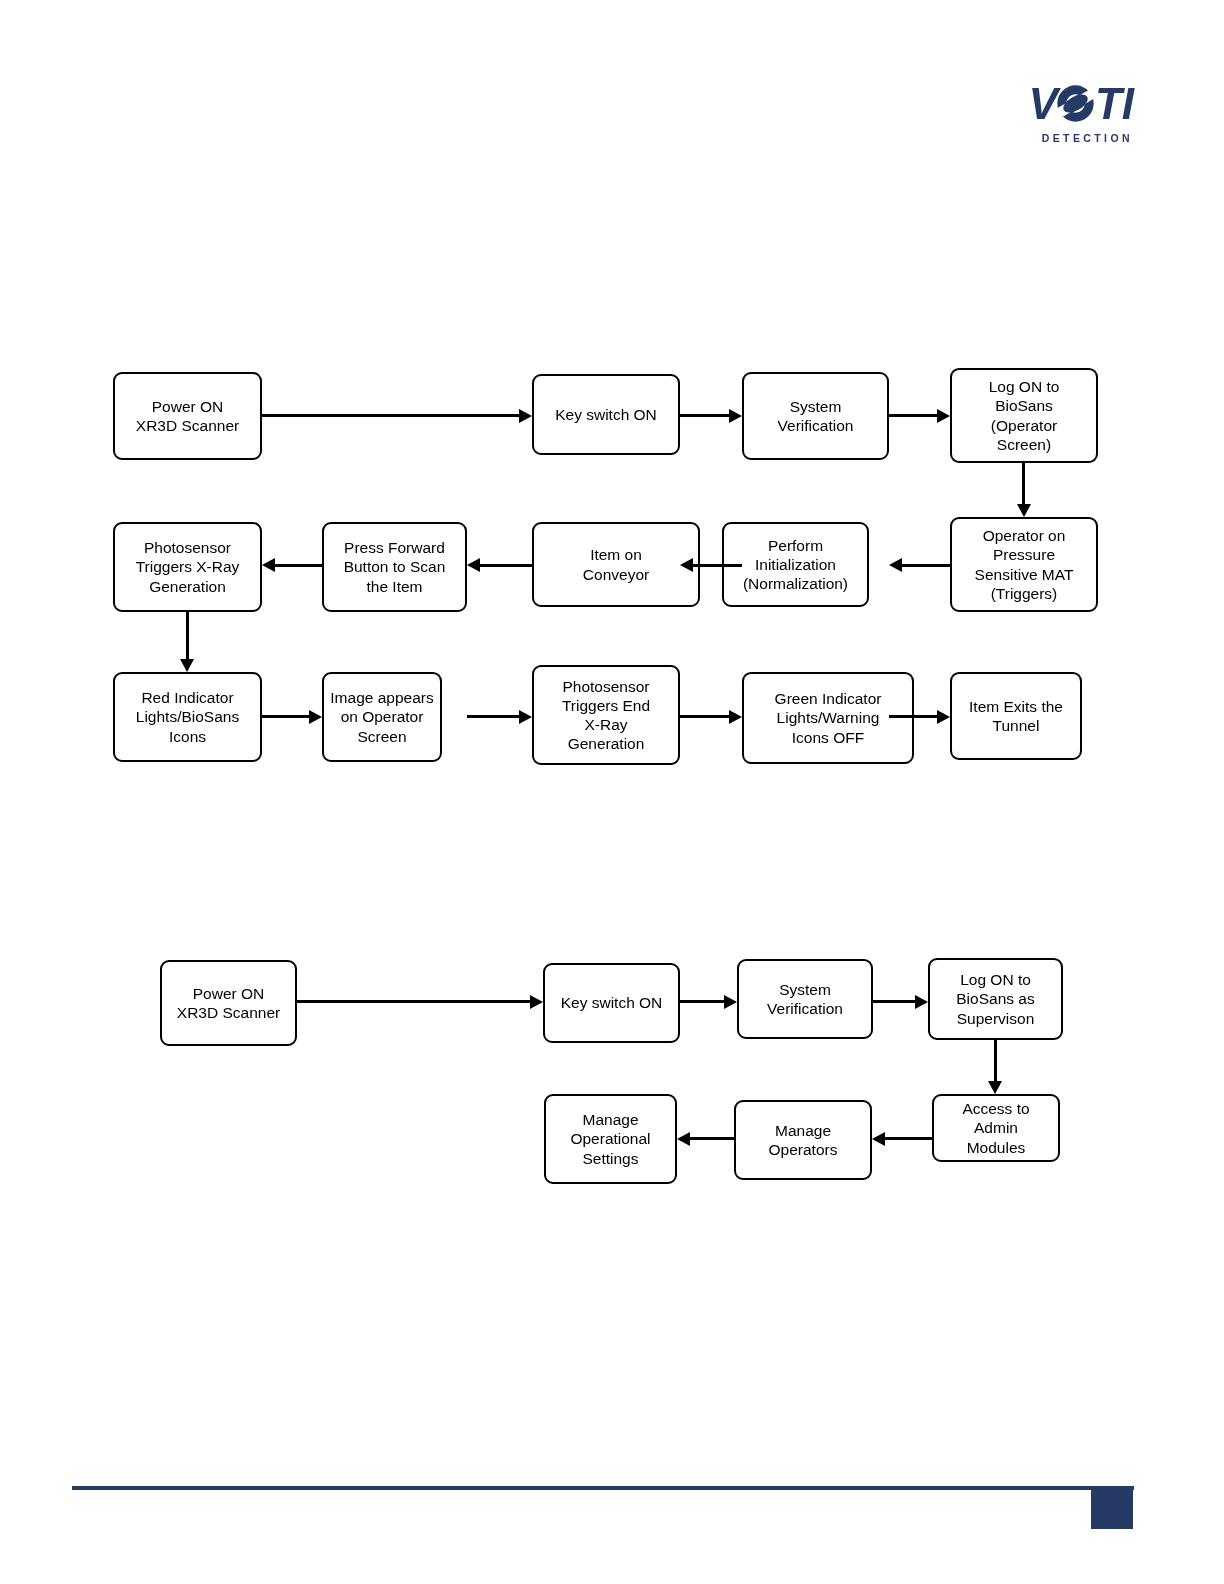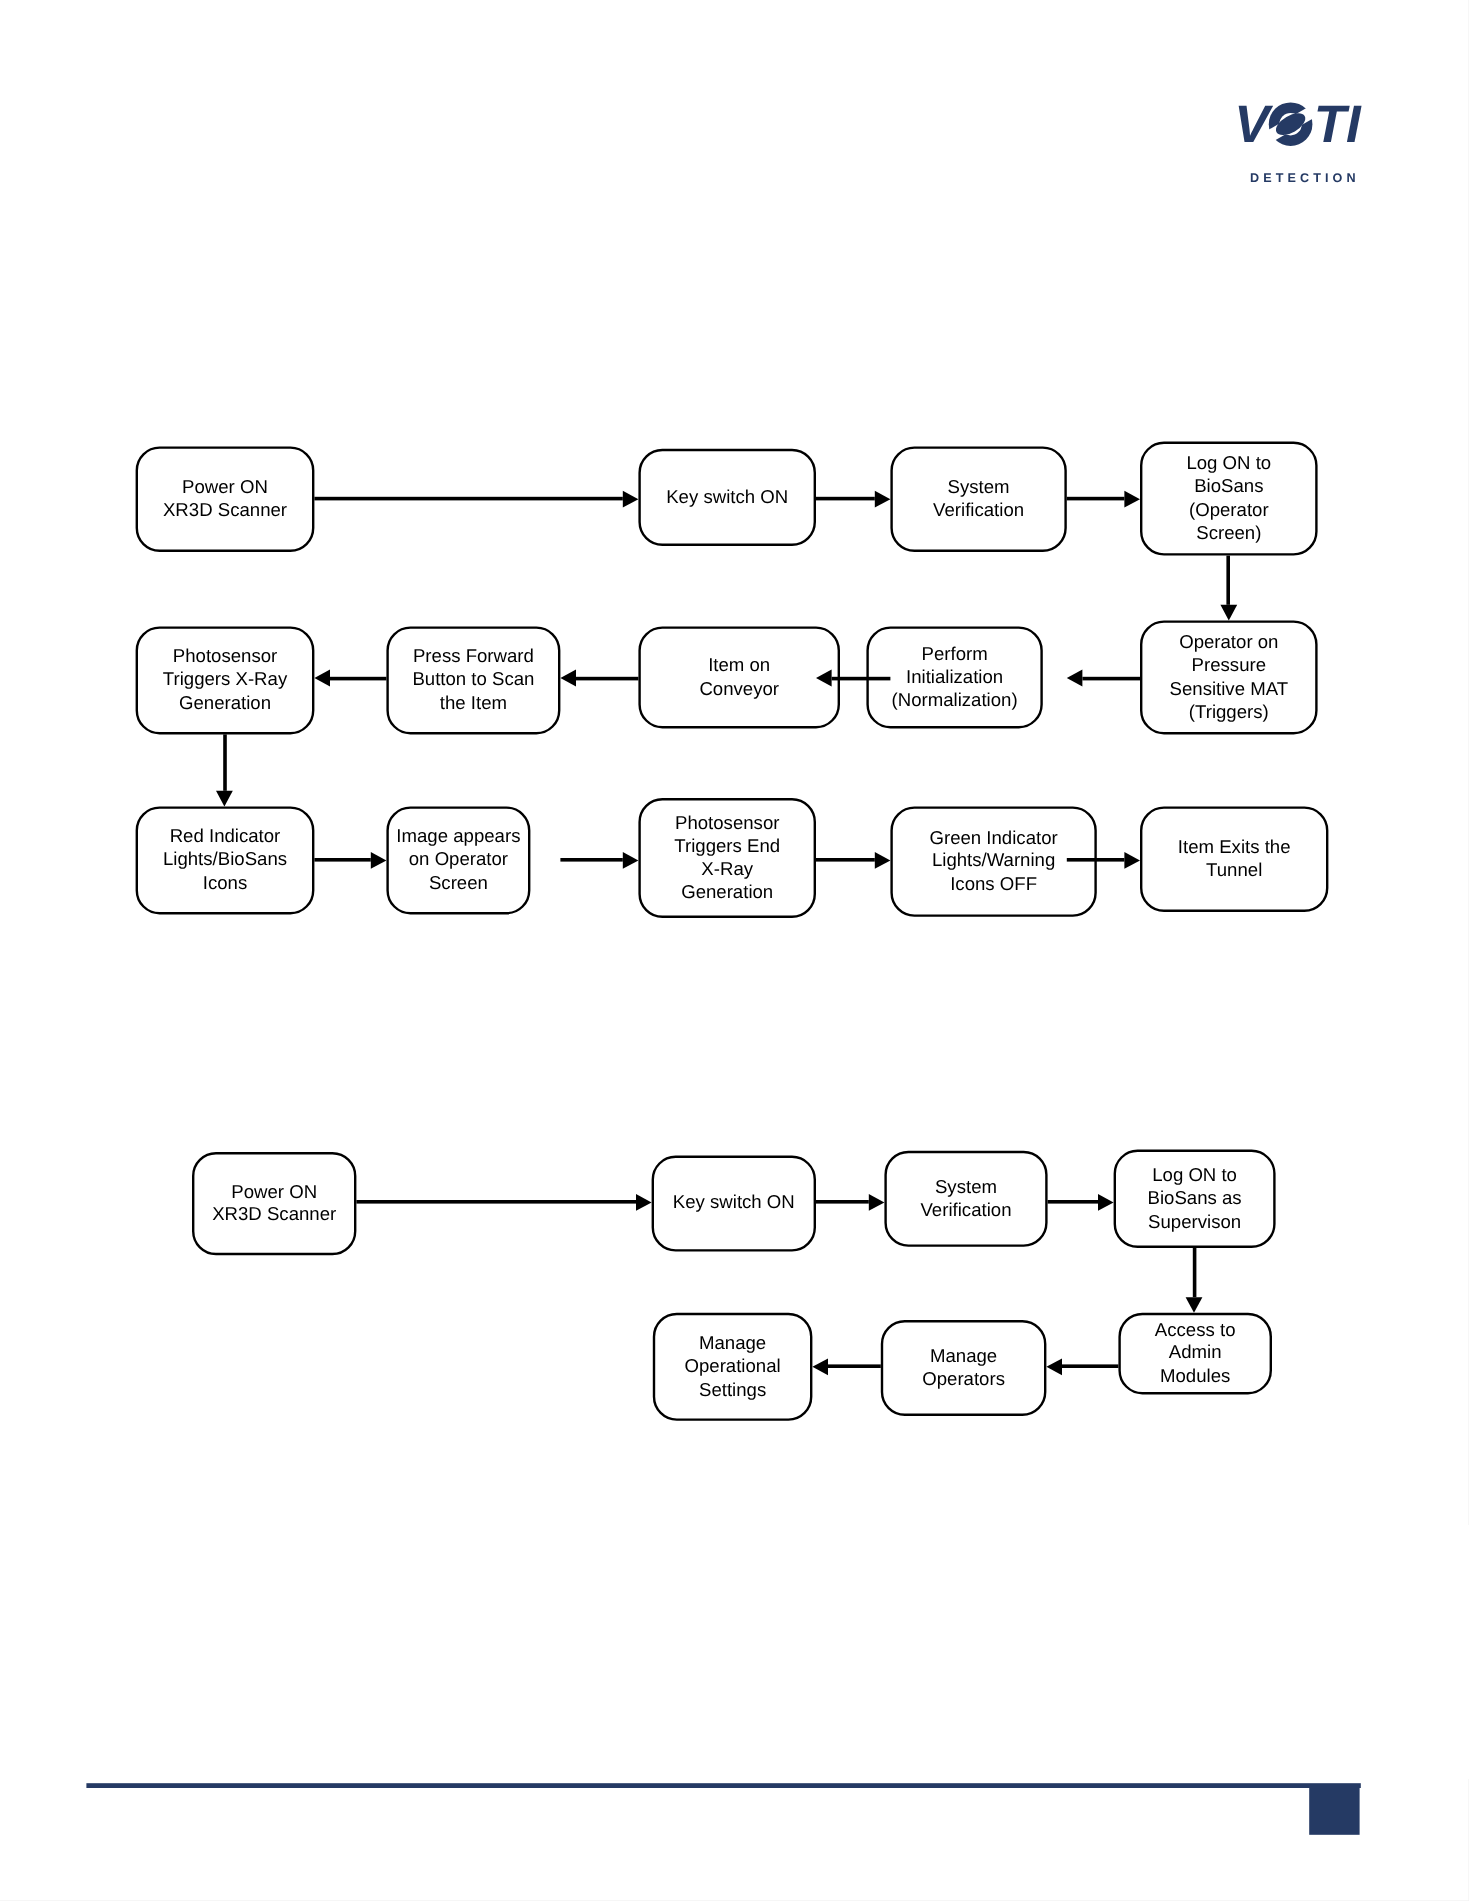--- a/index.html
+++ b/index.html
@@ -14,26 +14,26 @@
   
   .logo{position:absolute;top:82px;right:90px;width:140px;}
   .logo-word{
     display:flex;align-items:center;justify-content:flex-end;
     color:#253a64;font-weight:700;font-style:italic;
     font-size:44px;line-height:1;letter-spacing:0px;
   }
   .logo-o{margin:0 -1px 2px -3px;display:block;}
   .logo-sub{
     color:#253a64;font-weight:700;font-size:10.5px;
-    letter-spacing:3.4px;text-align:right;margin-top:17px;padding-right:1px;
+    letter-spacing:3.4px;text-align:right;margin-top:6px;padding-right:1px;
   }
   
   .node{
     position:absolute;box-sizing:border-box;
-    border:2.5px solid #000;border-radius:20px;background:#fff;
+    border:2.5px solid #000;border-radius:9px;background:#fff;
     display:flex;align-items:center;justify-content:center;
     text-align:center;font-size:15.5px;line-height:1.24;color:#000;
     white-space:pre-line;padding:4px;
   }
   
   .hline{position:absolute;height:3px;background:#000;}
   .vline{position:absolute;width:3px;background:#000;}
   .ah{position:absolute;width:0;height:0;}
   .ah-r{border-top:7px solid transparent;border-bottom:7px solid transparent;border-left:13px solid #000;}
   .ah-l{border-top:7px solid transparent;border-bottom:7px solid transparent;border-right:13px solid #000;}
@@ -95,21 +95,21 @@
     <div class="node" style="left:322px;top:672px;width:120px;height:90px">Image appears
 on Operator
 Screen</div>
     <div class="node" style="left:532px;top:665px;width:148px;height:100px">Photosensor
 Triggers End
 X-Ray
 Generation</div>
     <div class="node" style="left:742px;top:672px;width:172px;height:92px">Green Indicator
 Lights/Warning
 Icons OFF</div>
-    <div class="node" style="left:950px;top:672px;width:157px;height:88px">Item Exits the
+    <div class="node" style="left:950px;top:672px;width:132px;height:88px">Item Exits the
 Tunnel</div>
 
     <div class="hline" style="left:262px;top:414px;width:257px"></div>
     <div class="ah ah-r" style="left:519px;top:409px"></div>
     <div class="hline" style="left:680px;top:414px;width:49px"></div>
     <div class="ah ah-r" style="left:729px;top:409px"></div>
     <div class="hline" style="left:889px;top:414px;width:48px"></div>
     <div class="ah ah-r" style="left:937px;top:409px"></div>
 
     <div class="vline" style="left:1022px;top:463px;height:41px"></div>

